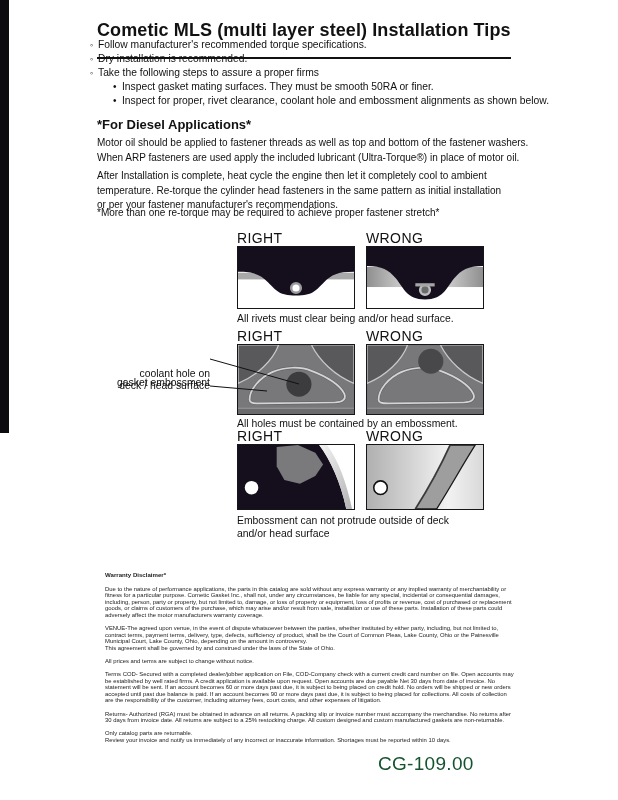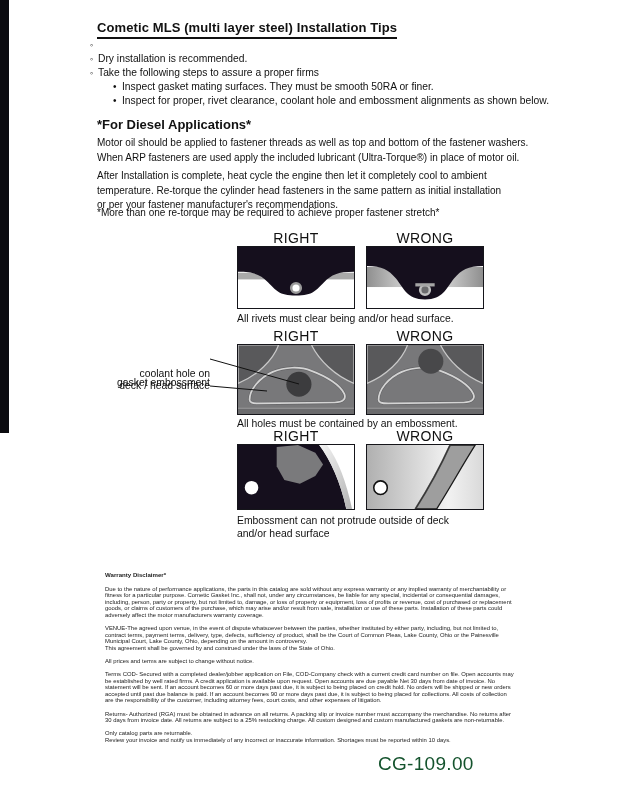--- a/index.html
+++ b/index.html
@@ -5,36 +5,36 @@
   html,body{margin:0;padding:0;}
   body{
     width:618px;height:800px;position:relative;background:#ffffff;
     font-family:"Liberation Sans","DejaVu Sans",sans-serif;color:#1a1a1a;
     overflow:hidden;
   }
   .abs{position:absolute;}
   
   .edge-bar{left:0;top:0;width:9px;height:433px;background:#0b0b10;}
   
-  .title{left:97px;top:20px;font-size:13px;font-weight:bold;color:#111;
-         border-bottom:2px solid #111;padding-bottom:2px;letter-spacing:.1px;}
+  .title{left:97px;top:20px;font-size:18px;font-weight:bold;color:#111;
+         border-bottom:2px solid #111;padding-bottom:16px;letter-spacing:.1px;}
   
   .bullets{left:90px;top:38px;font-size:10.3px;line-height:14px;color:#111;}
   .b-row{display:flex;align-items:baseline;}
   .b-row .mark{width:8px;font-size:9px;flex:none;}
   .sub{margin-left:23px;}
   .sub .mark{font-size:10px;width:9px;}
   
   .diesel-h{left:97px;top:117px;font-size:13px;font-weight:bold;color:#111;}
   .para{left:97px;width:432px;font-size:10px;line-height:14.6px;color:#111;white-space:pre-line;}
   .p1{top:136px;}
   .p2{top:169px;}
   .p3{top:206px;}
   
-  .dg-h{width:118px;text-align:center;font-size:14px;color:#111;letter-spacing:.4px;}
+  .dg-h{width:118px;text-align:left;font-size:14px;color:#111;letter-spacing:.4px;}
   .panel{width:118px;border:1.6px solid #15151a;background:#fff;box-sizing:border-box;}
   .panel svg{display:block;width:100%;height:100%;}
   .cap{font-size:10.4px;color:#111;white-space:pre-line;line-height:13px;}
   .h-r1{top:230px;} .h-r2{top:328px;} .h-r3{top:428px;}
   .col-l{left:237px;} .col-r{left:366px;}
   .pan-r1{top:246px;height:63px;}
   .pan-r2{top:344px;height:71px;}
   .pan-r3{top:444px;height:66px;}
   .cap-r1{left:237px;top:312px;}
   .cap-r2{left:237px;top:417px;}
@@ -54,20 +54,21 @@
 </head>
 <body>
 
 <div class="abs edge-bar"></div>
 
 <div class="abs title">Cometic MLS (multi layer steel) Installation Tips</div>
 
 <div class="abs bullets">
   <div class="b-row">
     <span class="mark">◦</span>
+    <span>Follow manufacturer's recommended torque specifications.</span>
   </div>
   <div class="b-row">
     <span class="mark">◦</span>
     <span>Dry installation is recommended.</span>
   </div>
   <div class="b-row">
     <span class="mark">◦</span>
     <span>Take the following steps to assure a proper firms</span>
   </div>
   <div class="b-row sub">

